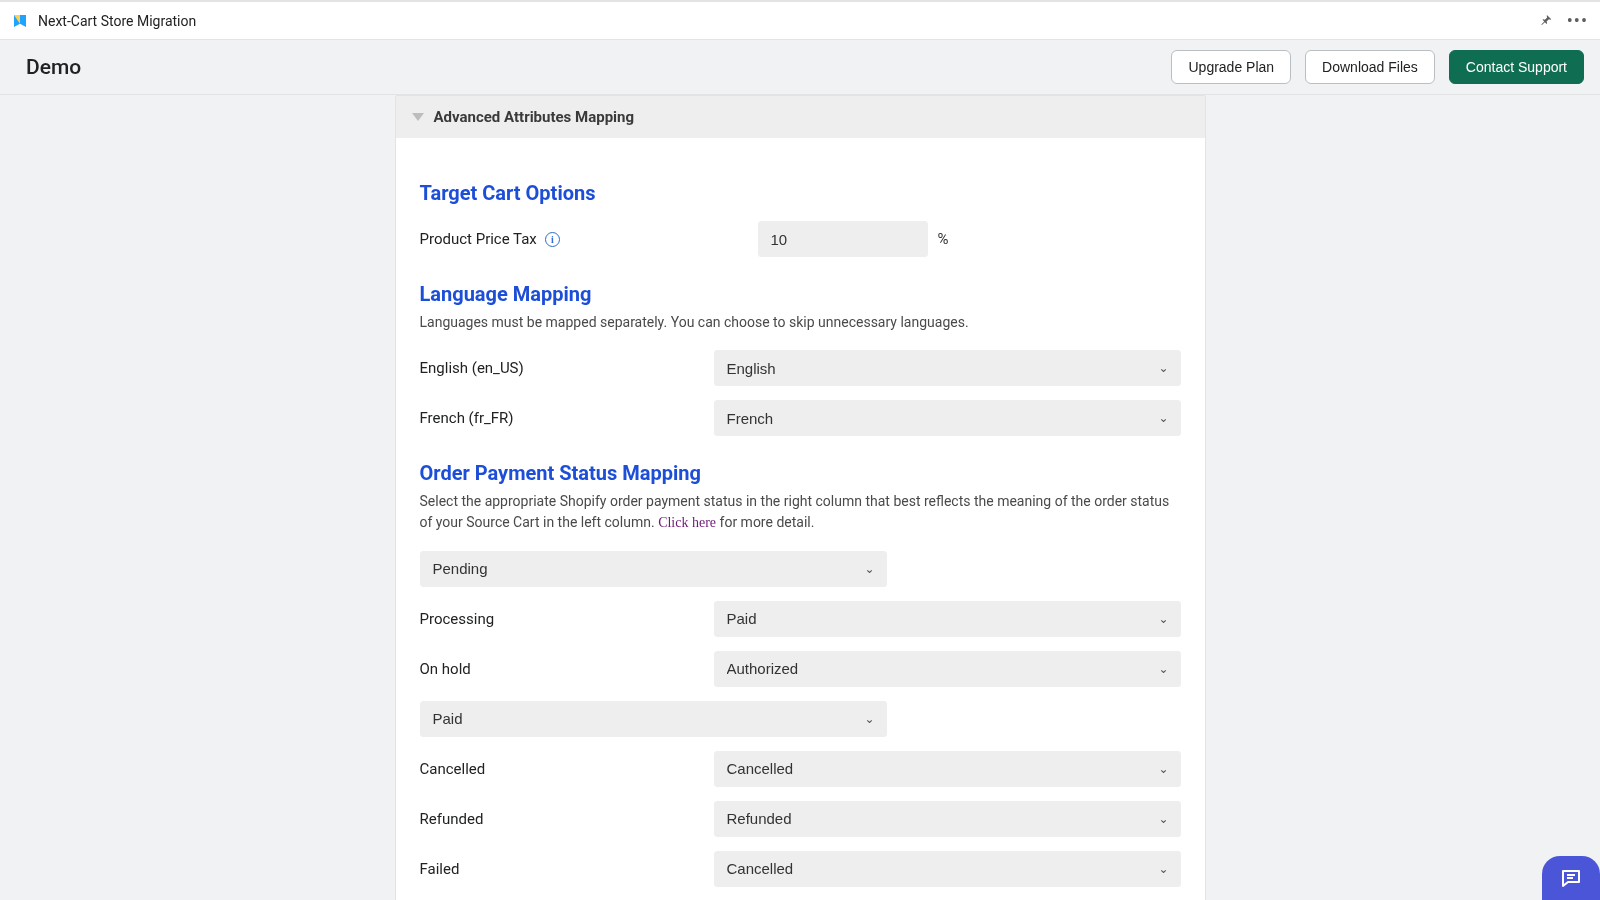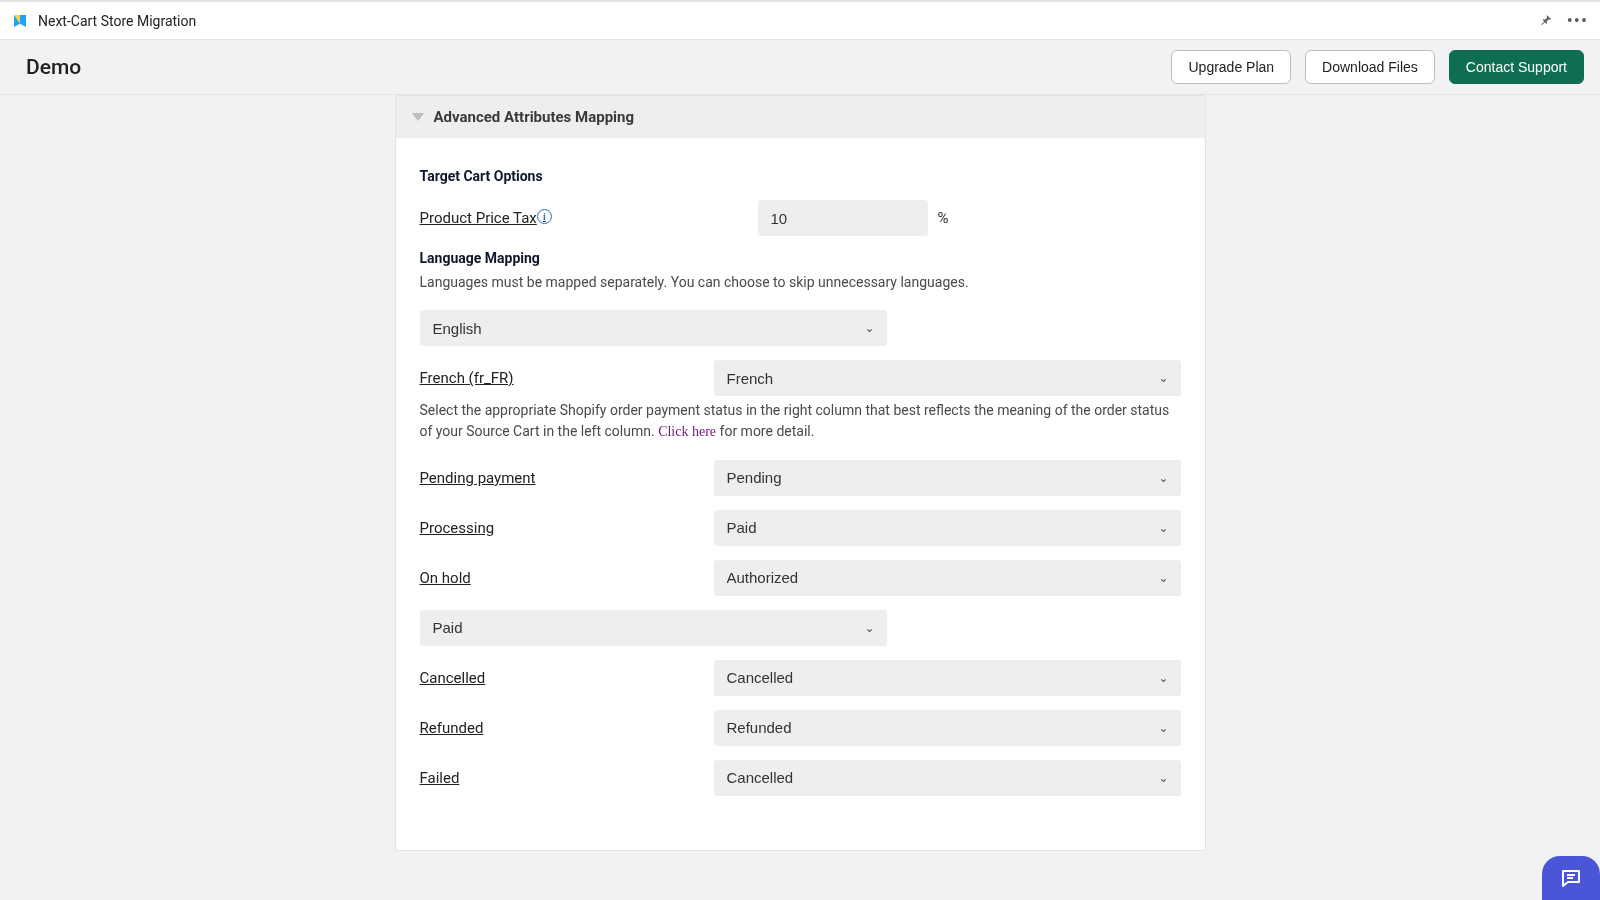--- a/index.html
+++ b/index.html
@@ -87,34 +87,34 @@
   }
   .disclosure-tri {
     width:0;height:0;
     border-left:6px solid transparent;
     border-right:6px solid transparent;
     border-top:8px solid #bdbdbd;
   }
 
   .card-body { padding: 18px 24px 40px 24px; }
 
-  .group-title { font-size: 14px; font-weight: 700; margin: 12px 0 16px 0; color:#0f172a; }
+  .group-title { font-size: 20px; font-weight: 700; margin: 25px 0 16px 0; color:#1d4ed8; }
   .group-desc { font-size: 14px; color: #4a4a4a; margin-top:-10px; margin-bottom:18px; line-height:1.45; }
   .group-desc a { color:#701a75; text-decoration:none;font-family:Liberation Serif, serif; }
 
   .row {
     display:flex; align-items:center;
     min-height: 36px;
     margin-bottom: 14px;
   }
   .row-label {
     width: 338px;
     font-size: 15px;
     color:#202223;
-    display:flex; text-decoration:underline;
+    display:flex; align-items:center; gap:8px;
   }
   .info-icon {
     width:15px; height:15px; border-radius:50%;
     border:1.5px solid #2c6ecb;
     color:#2c6ecb;
     font-size:10px; font-weight:700;
     display:inline-flex; align-items:center; justify-content:center;
     font-family: Georgia, serif;
   }
 
@@ -211,39 +211,40 @@
           <span class="info-icon">i</span>
         </div>
         <input class="num-input" value="10" style="">
         <span class="suffix">%</span>
       </div>
 
       <div class="group-title">Language Mapping</div>
       <div class="group-desc">Languages must be mapped separately. You can choose to skip unnecessary languages.</div>
 
       <div class="row">
+        <div class="row-label">English (en_US)</div>
         <div class="select-wrap">
           <input class="select" readonly="" value="English" style="">
           <span class="select-caret">⌄</span>
         </div>
       </div>
       <div class="row">
         <div class="row-label">French (fr_FR)</div>
         <div class="select-wrap">
           <input class="select" readonly="" value="French" style="">
           <span class="select-caret">⌄</span>
         </div>
       </div>
 
+      <div class="group-title">Order Payment Status Mapping</div>
       <div class="group-desc">
         <span>Select the appropriate Shopify order payment status in the right column that best reflects the meaning of the order status of your Source Cart in the left column. </span><a href="#">Click here</a><span> for more detail.</span>
       </div>
 
       <div class="row">
-        <div class="row-label">Pending payment</div>
         <div class="select-wrap">
           <input class="select" readonly="" value="Pending" style="">
           <span class="select-caret">⌄</span>
         </div>
       </div>
       <div class="row">
         <div class="row-label">Processing</div>
         <div class="select-wrap">
           <input class="select" readonly="" value="Paid" style="">
           <span class="select-caret">⌄</span>

